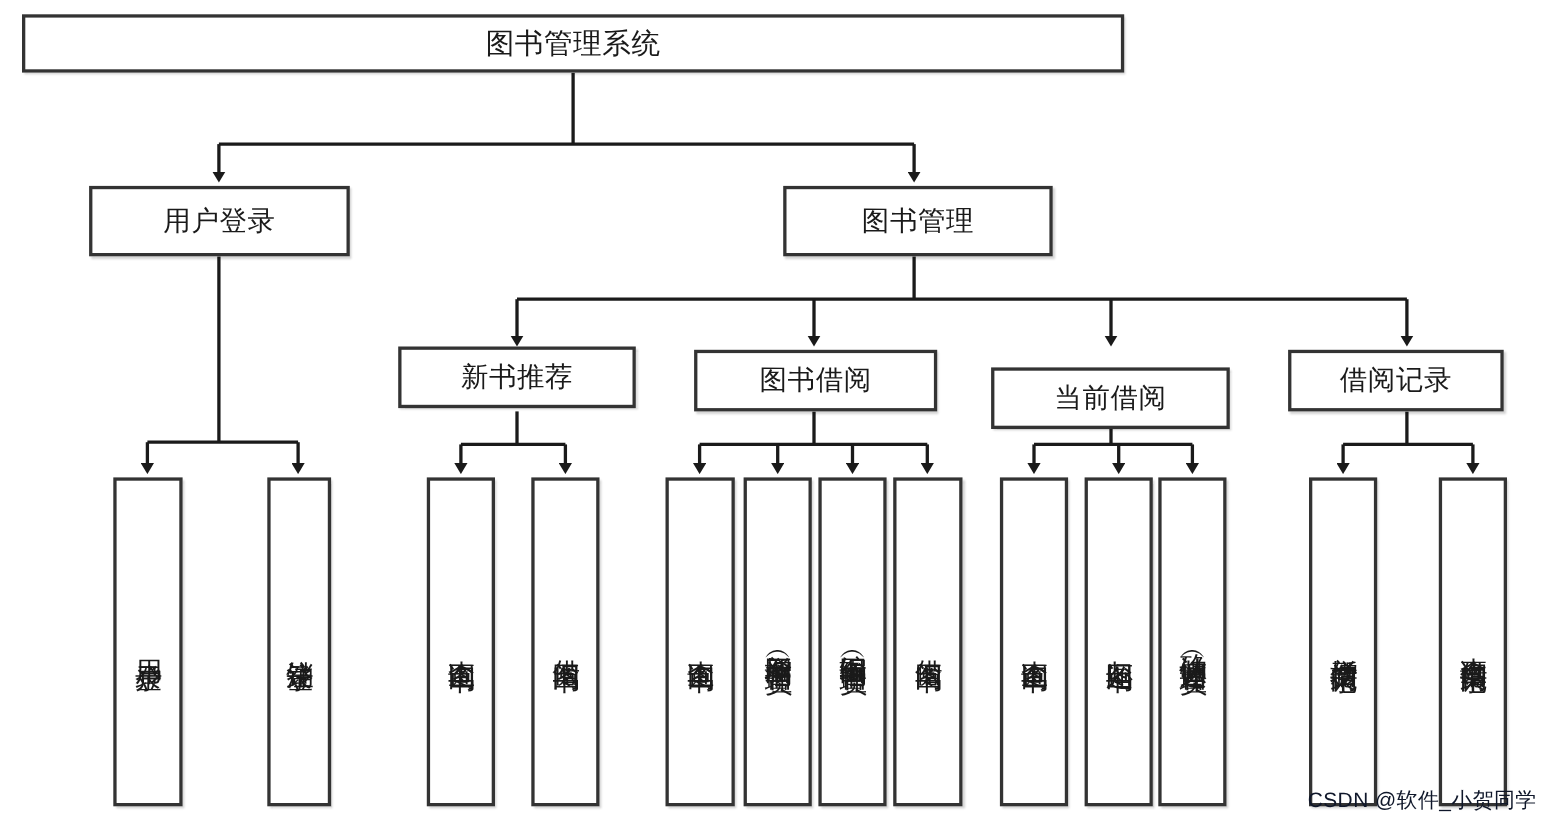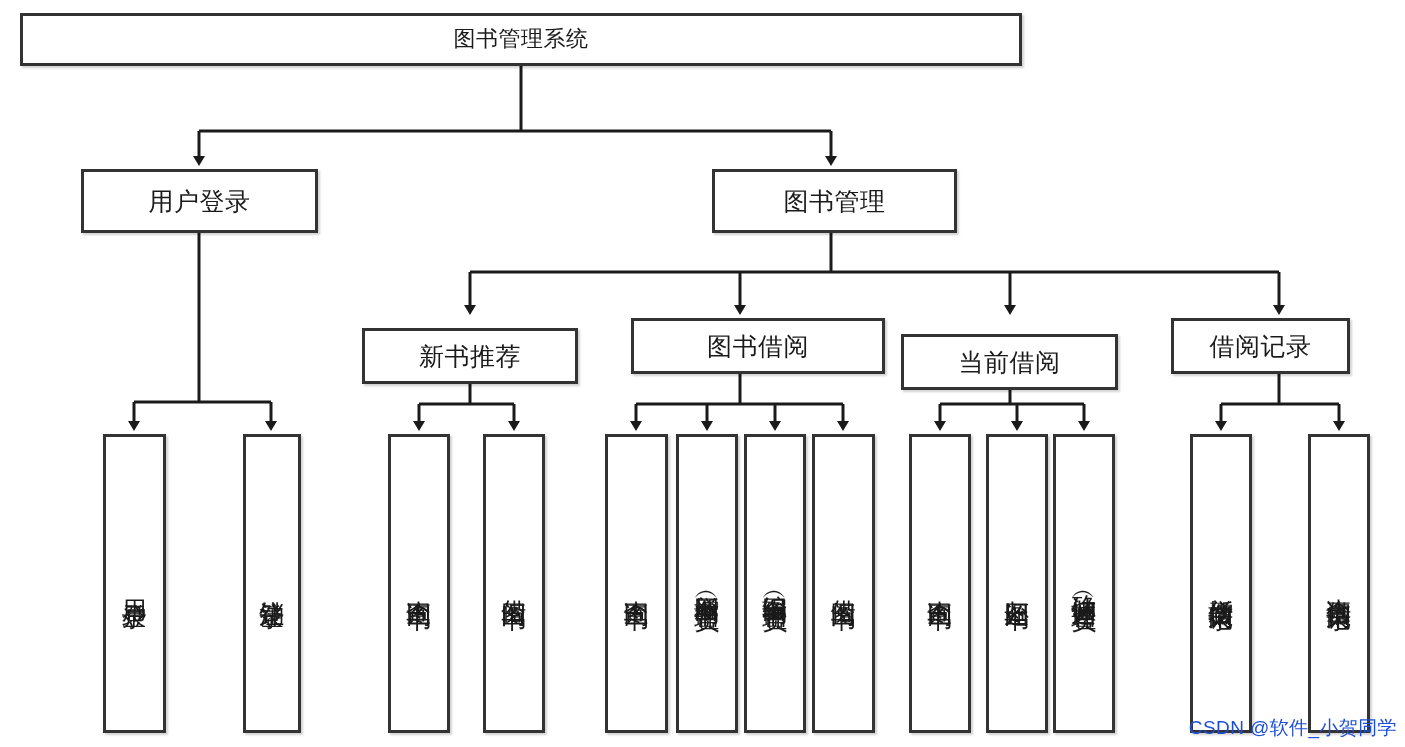--- a/index.html
+++ b/index.html
@@ -39,41 +39,41 @@
     color: #1a1a1a;
     text-align: center;
     line-height: 1.12;
     letter-spacing: 0.5px;
   }
   .node.horizontal .label {
     font-size: 25px;
     white-space: nowrap;
   }
   .node.root .label {
-    font-size: 22px;
+    font-size: 26px;
     font-family: Liberation Serif, serif;
   }
   .node.vertical {
     align-items: center;
     justify-content: center;
   }
   .node.vertical .label {
     writing-mode: vertical-rl;
     text-orientation: upright;
     font-size: 25px;
     line-height: 1.06;
     letter-spacing: 2px;
     max-height: 268px;
   }
   .watermark {
     position: absolute;
     right: 8px;
     bottom: 6px;
     font-size: 19px;
-    color: #1d4ed8;
+    color: #0f172a;
     white-space: nowrap;
     letter-spacing: 0.4px;
   }
 </style>
 </head>
 <body>
 
 <div id="canvas">
 
   <svg class="connectors" viewBox="0 0 1405 747" xmlns="http://www.w3.org/2000/svg">
@@ -130,30 +130,30 @@
     <span class="label">图书管理系统</span>
   </div>
 
   <div class="node horizontal" style="left:81px; top:169px; width:237px; height:64px;">
     <span class="label">用户登录</span>
   </div>
   <div class="node horizontal" style="left:712px; top:169px; width:245px; height:64px;">
     <span class="label">图书管理</span>
   </div>
 
-  <div class="node horizontal" style="left:362px; top:328px; width:216px; height:56px;">
+  <div class="node horizontal" style="left:362px; top:315px; width:216px; height:56px;">
     <span class="label">新书推荐</span>
   </div>
-  <div class="node horizontal" style="left:631px; top:318px; width:254px; height:56px;">
+  <div class="node horizontal" style="left:631px; top:318px; width:221px; height:56px;">
     <span class="label">图书借阅</span>
   </div>
   <div class="node horizontal" style="left:901px; top:318px; width:217px; height:56px;margin-top:16px;">
     <span class="label">当前借阅</span>
   </div>
-  <div class="node horizontal" style="left:1171px; top:318px; width:179px; height:56px;justify-content:center;">
+  <div class="node horizontal" style="left:1171px; top:318px; width:196px; height:56px;justify-content:center;">
     <span class="label">借阅记录</span>
   </div>
 
   <div class="node vertical" style="left:103px; top:434px; width:63px; height:299px;">
     <span class="label">用户登录</span>
   </div>
   <div class="node vertical" style="left:243px; top:434px; width:58px; height:299px;">
     <span class="label">注销登录</span>
   </div>
 

